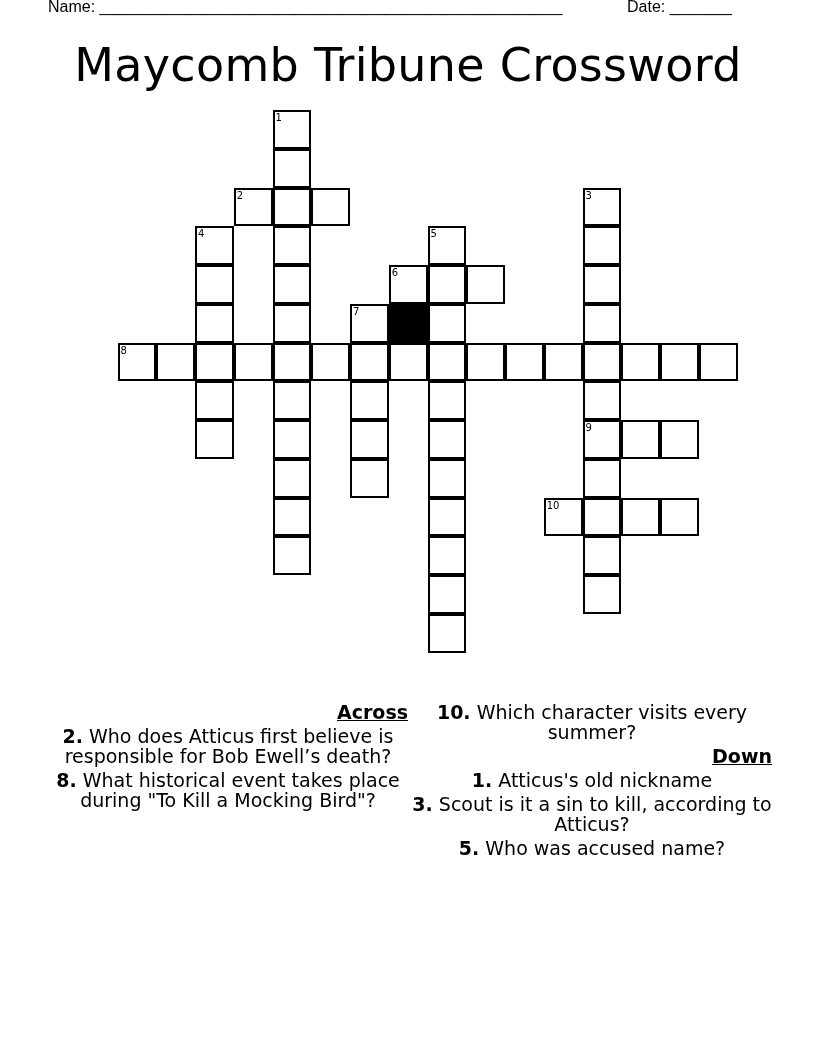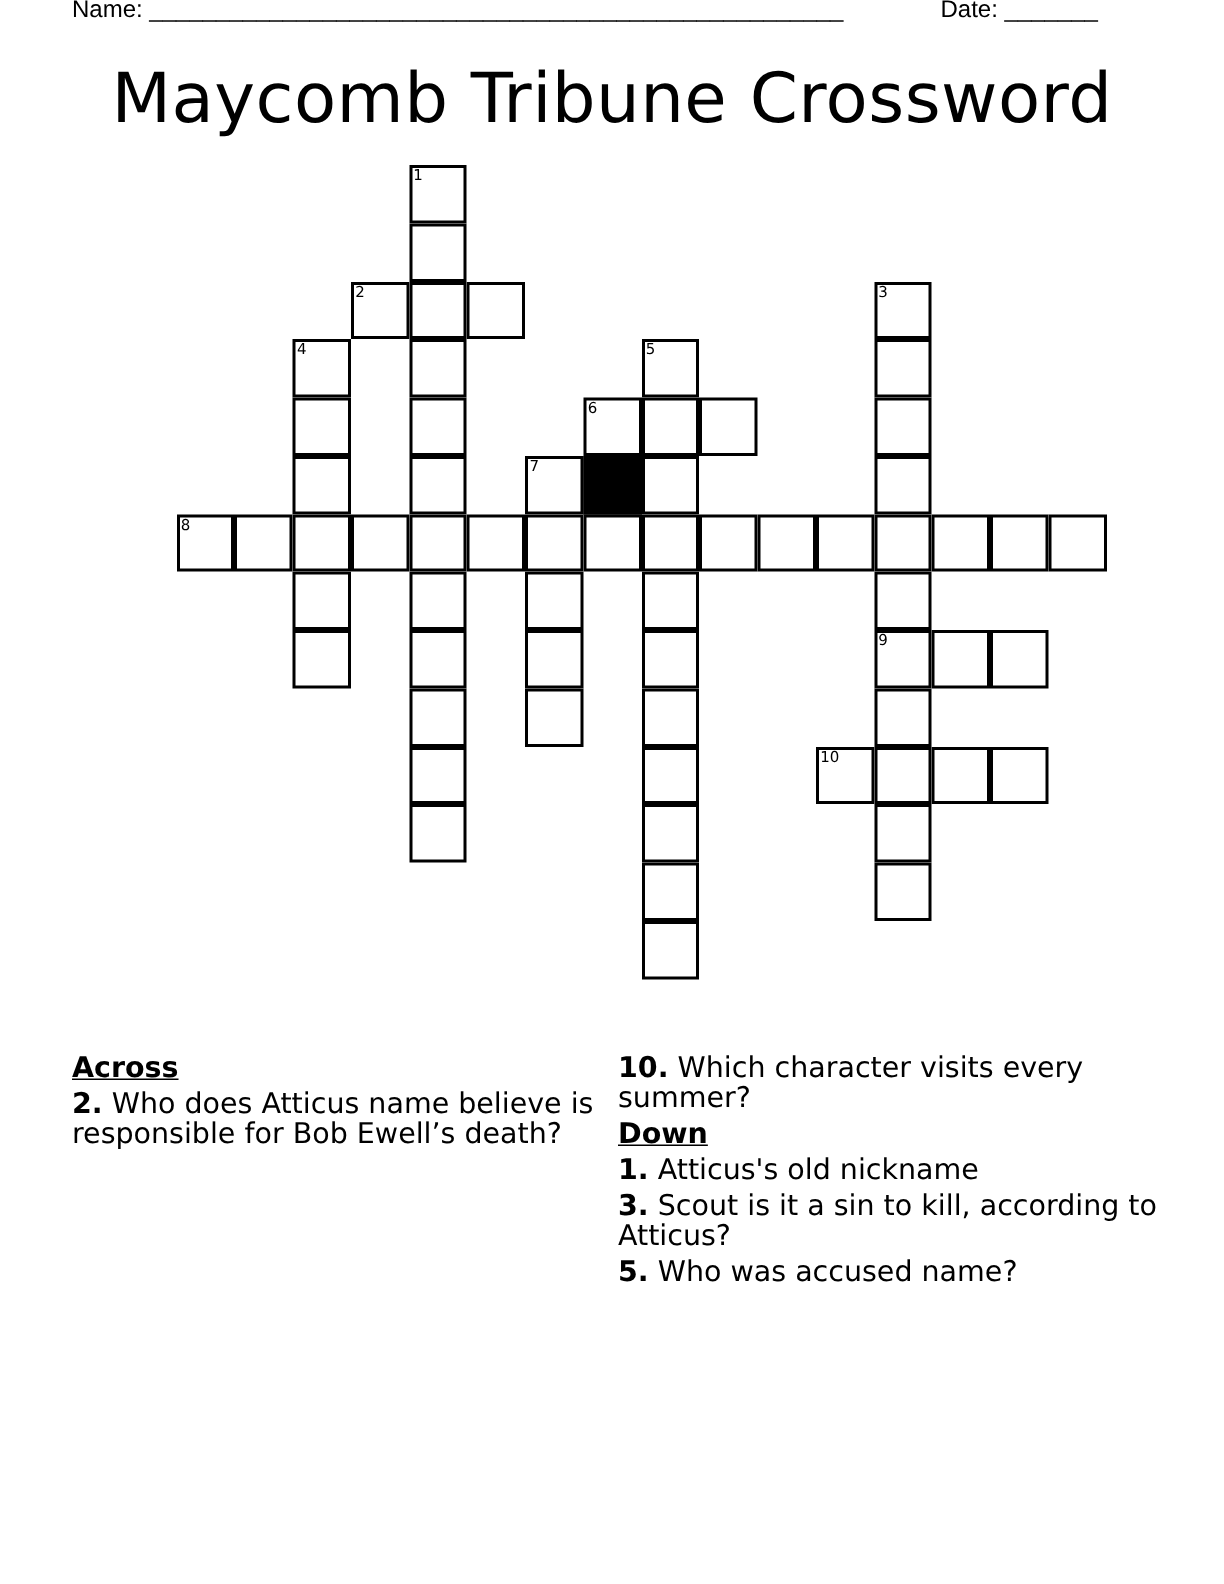--- a/index.html
+++ b/index.html
@@ -8,22 +8,22 @@
   .hdr-name { left:48px; }
   .hdr-date { left:627px; }
   .title { position:absolute; top:38px; left:0; width:816px; text-align:center; font-size:46px; font-family:"DejaVu Sans", sans-serif; letter-spacing:0.3px; }
   #grid { position:absolute; left:0; top:0; width:816px; height:680px; }
   .cell { position:absolute; width:38.75px; height:38.75px; box-sizing:border-box; border:2px solid #000; background:#fff; }
   .cell.black { background:#000; }
   .cell .num { position:absolute; left:1px; top:0px; font-size:10px; line-height:11px; font-family:"DejaVu Sans", sans-serif; }
   .clues { position:absolute; top:702px; font-size:19px; line-height:20px; }
   .clues.left { left:48px; width:360px; }
   .clues.right { left:412px; width:360px; }
-  .sec { font-weight:bold; text-decoration:underline; margin-bottom:4px; }
-  .clue { margin-bottom:4px; }
+  .sec { font-weight:bold; text-decoration:underline; margin-bottom:4px;text-align:right; }
+  .clue { margin-bottom:4px;text-align:center; }
   .clue b { font-weight:bold; }
 </style>
 </head>
 <body>
 
 <div class="hdr hdr-name">Name: ____________________________________________________</div>
 <div class="hdr hdr-date">Date: _______</div>
 
 <div class="title">Maycomb Tribune Crossword</div>
 
@@ -111,21 +111,22 @@
     <div class="cell" style="left: 543.75px; top: 497.5px;">
       <span class="num">10</span>
     </div>
     <div class="cell" style="left: 621.25px; top: 497.5px;"></div>
     <div class="cell" style="left: 660px; top: 497.5px;"></div>
     <div class="cell black" style="left: 388.75px; top: 303.75px;"></div>
   </div>
 
 <div class="clues left">
   <div class="sec">Across</div>
-  <div class="clue"><b>2.</b><span> Who does Atticus name believe is responsible for Bob Ewell’s death?</span></div>
+  <div class="clue"><b>2.</b><span> Who does Atticus first believe is responsible for Bob Ewell’s death?</span></div>
+  <div class="clue"><b>8.</b><span> What historical event takes place during "To Kill a Mocking Bird"?</span></div>
 </div>
 
 <div class="clues right">
   <div class="clue"><b>10.</b><span> Which character visits every summer?</span></div>
   <div class="sec">Down</div>
   <div class="clue"><b>1.</b><span> Atticus's old nickname</span></div>
   <div class="clue"><b>3.</b><span> Scout is it a sin to kill, according to Atticus?</span></div>
   <div class="clue"><b>5.</b><span> Who was accused name?</span></div>
 </div>
 

